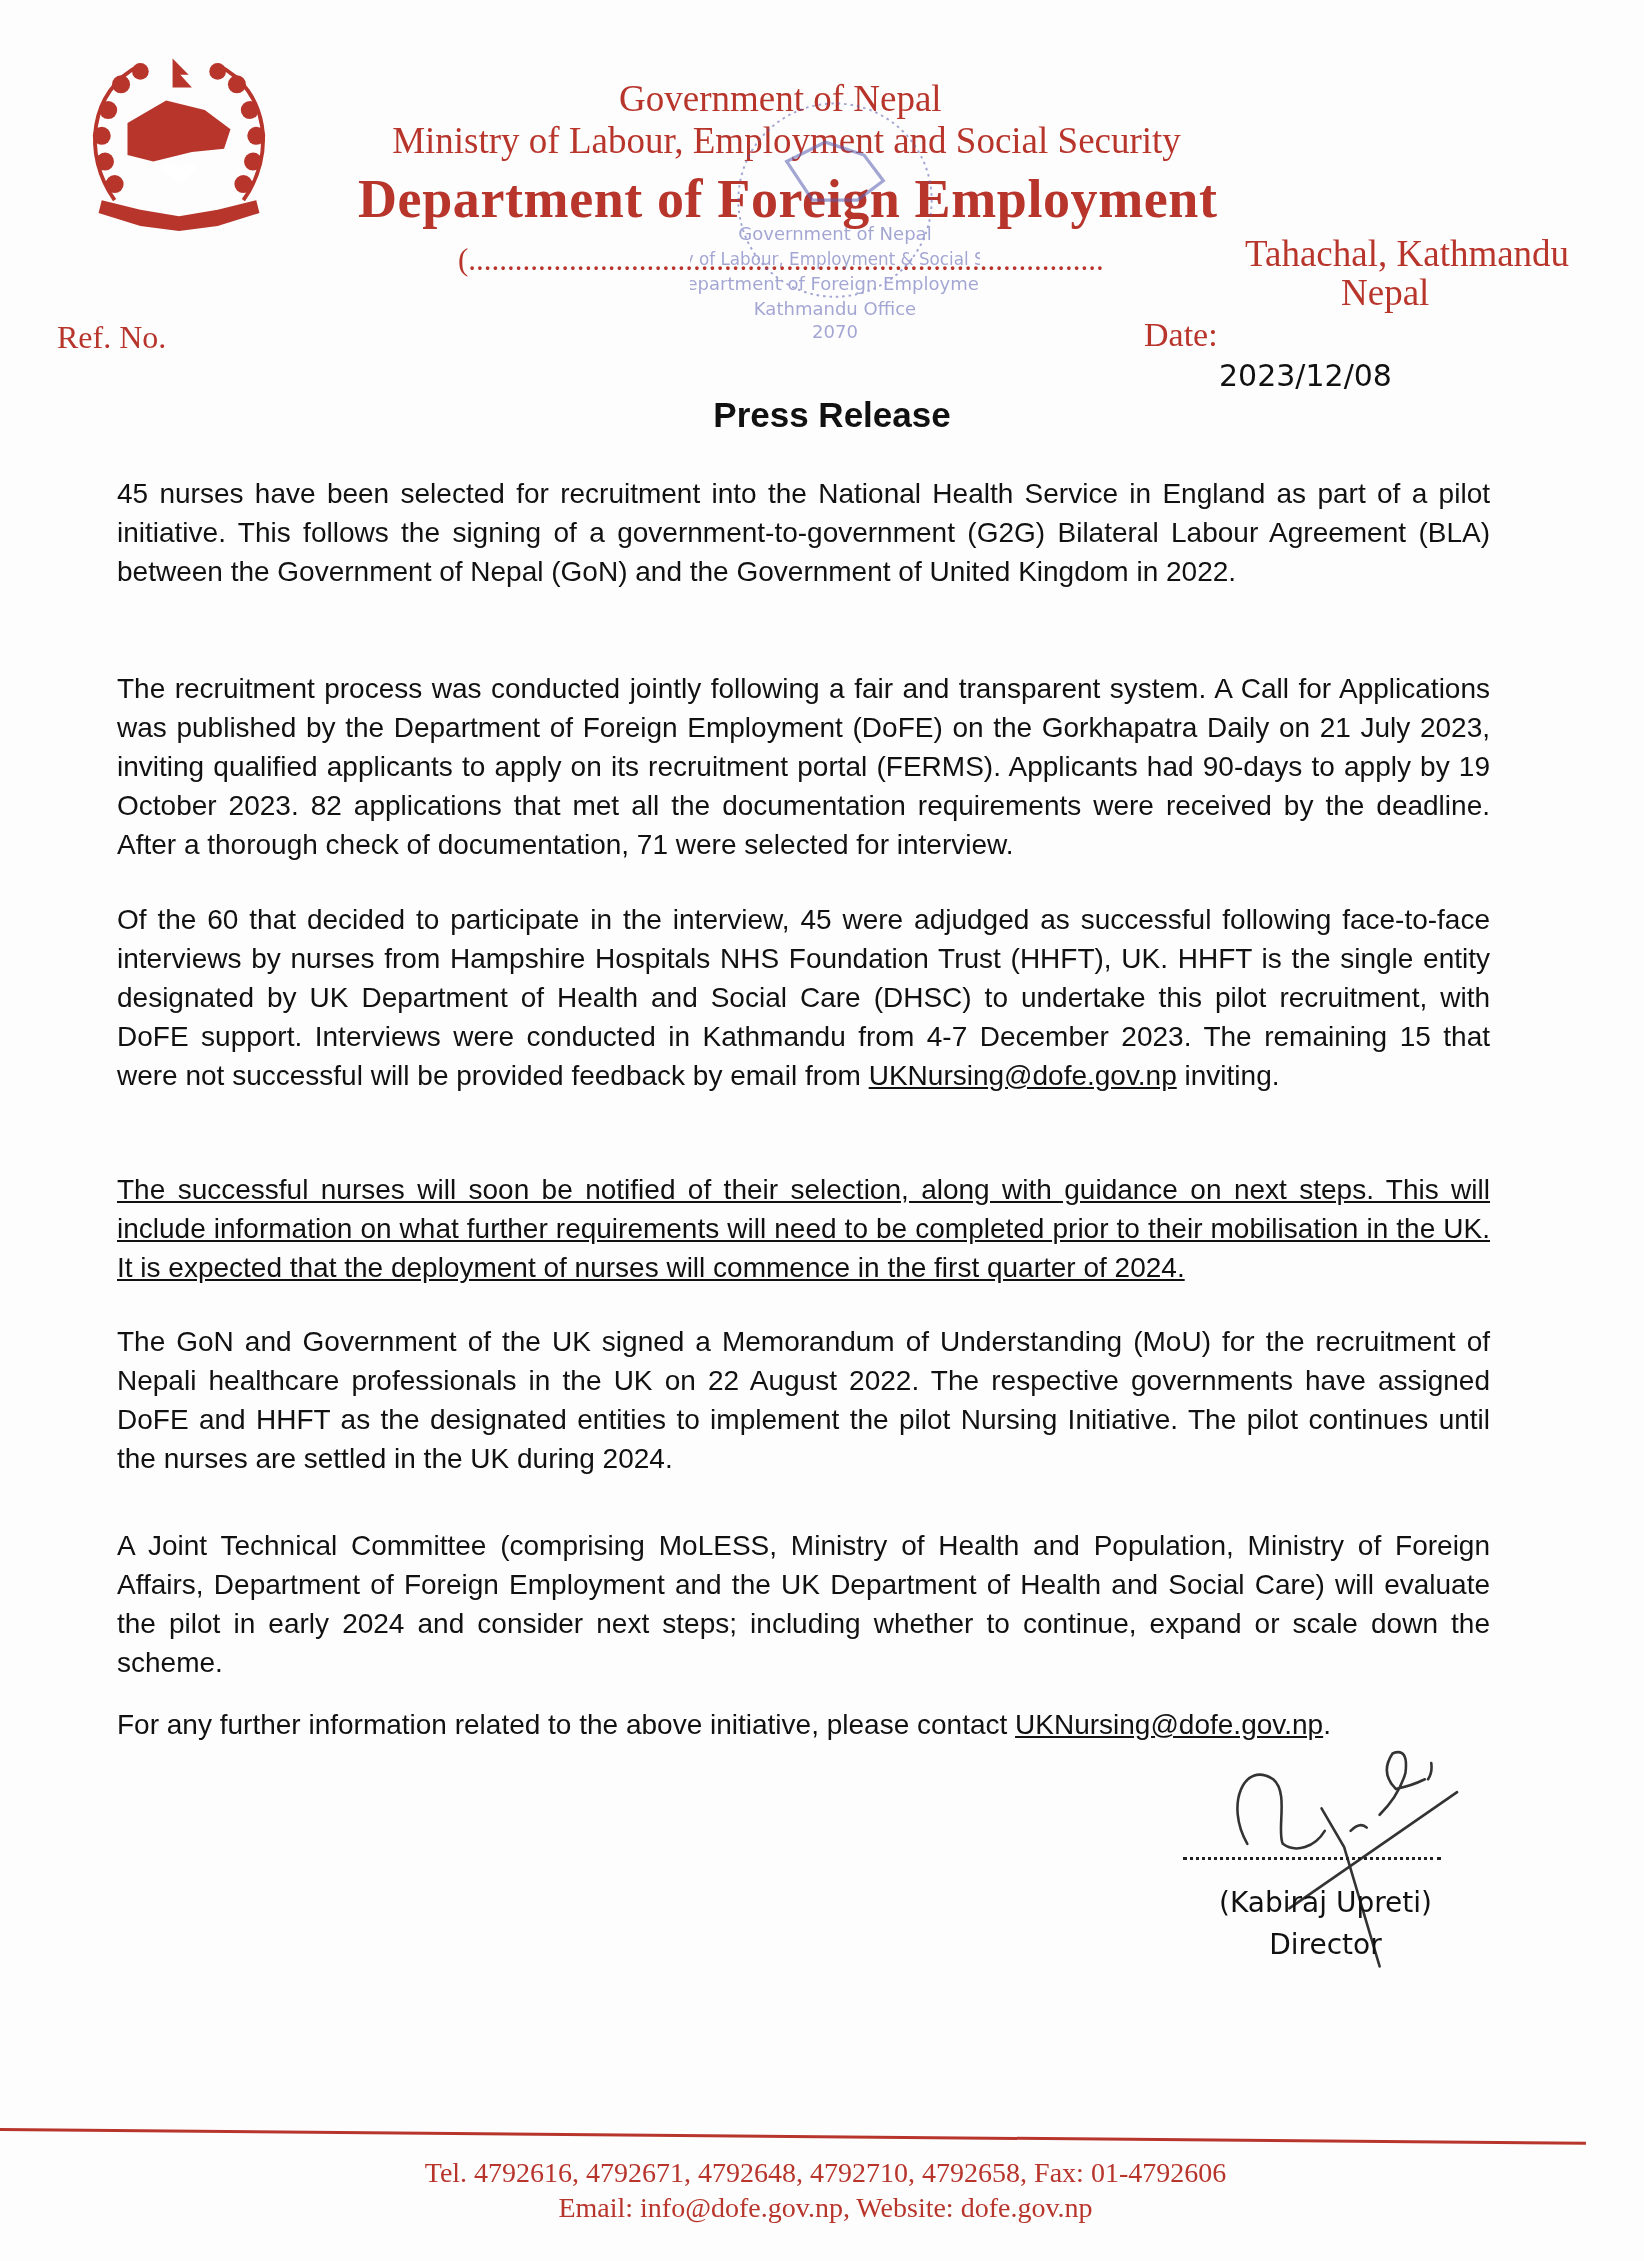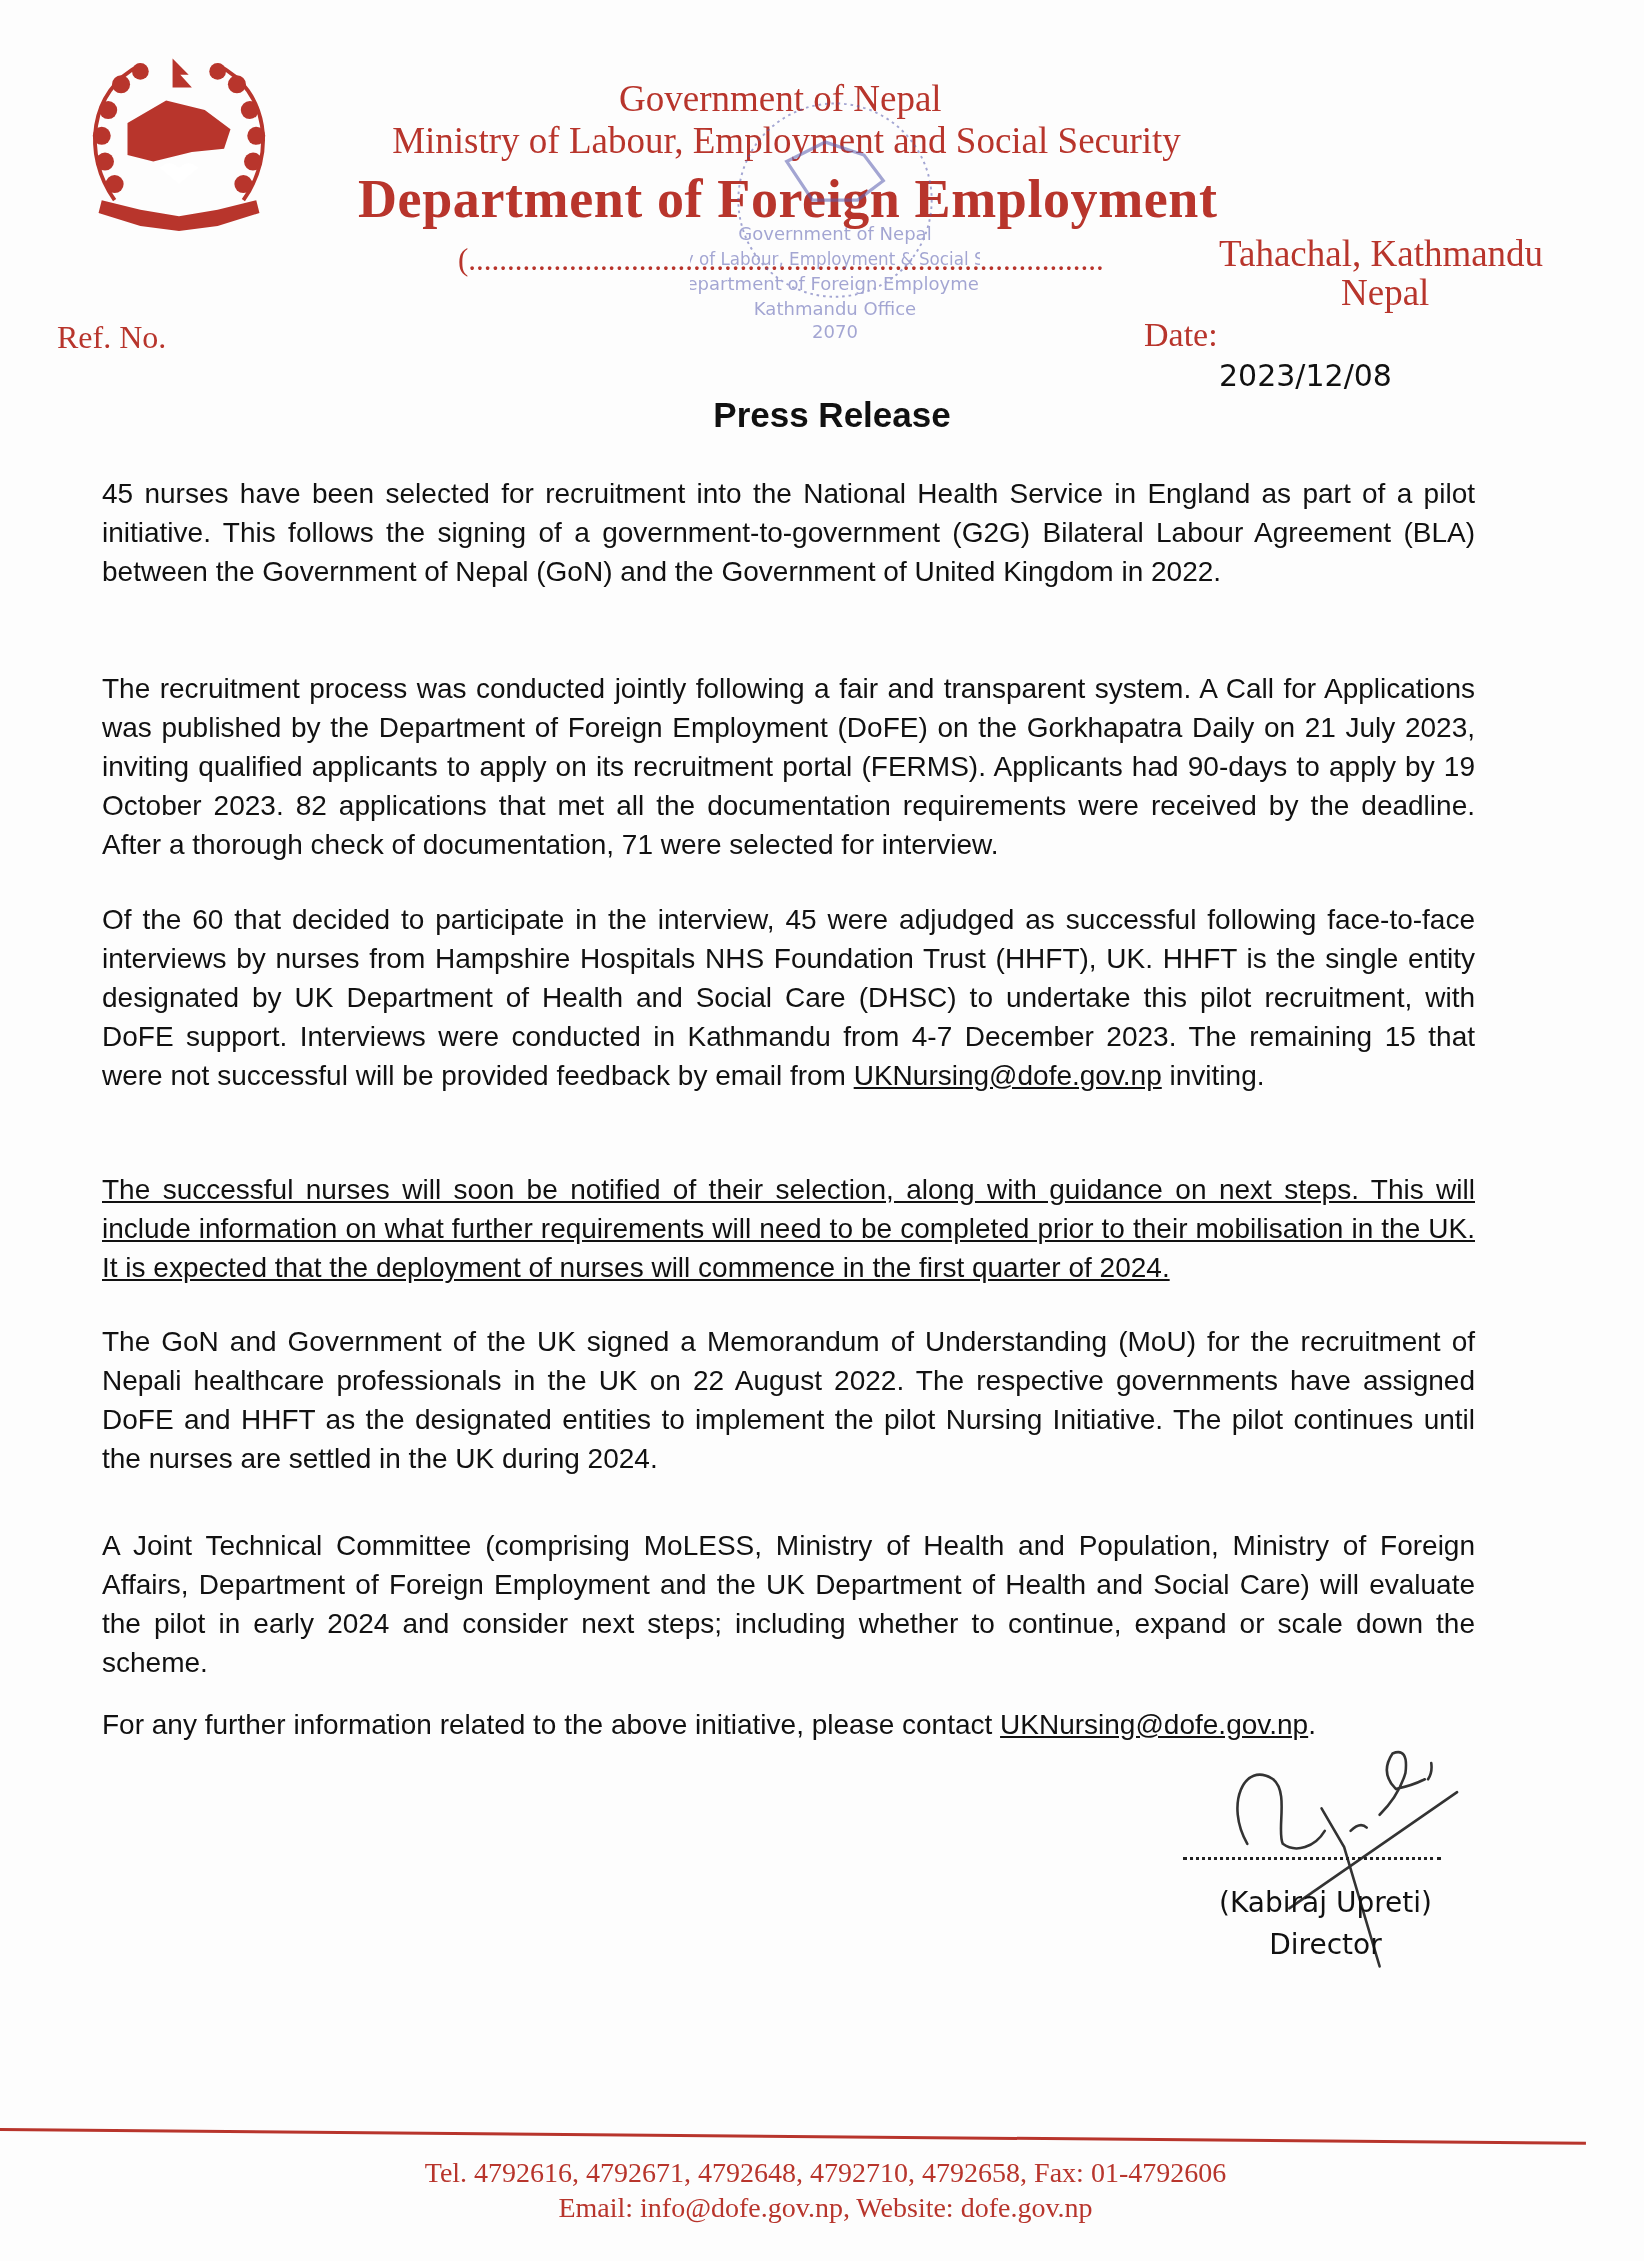--- a/index.html
+++ b/index.html
@@ -14,33 +14,33 @@
 
   
   .emblem { position: absolute; left: 76px; top: 39px; width: 206px; height: 200px; }
 
   
   .lh-line { position: absolute; left: 0; width: 100%; text-align: center; white-space: nowrap; }
   .lh-gov { top: 77px; left: 619px; width: 322px; font-size: 37px; }
   .lh-min { top: 119px; left: 377px; width: 819px; font-size: 37px; }
   .lh-dept { top: 168px; left: 358px; width: 851px; font-size: 54px; font-weight: bold; letter-spacing: 0.6px; }
   .lh-bracket { position: absolute; top: 242px; left: 458px; width: 645px; font-size: 31px; white-space: nowrap; overflow: hidden; }
-  .lh-addr1 { position: absolute; top: 232px; left: 1219px; font-size: 37px; white-space: nowrap; }
+  .lh-addr1 { position: absolute; top: 232px; left: 1245px; font-size: 37px; white-space: nowrap; }
   .lh-addr2 { position: absolute; top: 271px; left: 1341px; font-size: 37px; white-space: nowrap; }
 
   .ref { position: absolute; top: 319px; left: 57px; font-size: 32px; }
   .date-label { position: absolute; top: 316px; left: 1144px; font-size: 34px; }
   .date-value { position: absolute; top: 358px; left: 1219px; font-size: 30px; font-family: "DejaVu Sans", sans-serif; color: #111; }
 
   
   .stamp { position: absolute; left: 690px; top: 71px; width: 290px; height: 284px; opacity: 0.55; }
 
   .title { position: absolute; top: 395px; left: 0; width: 1664px; text-align: center; font-size: 35px; font-weight: bold; }
 
-  .body-text { position: absolute; left: 102px; width: 1373px; font-size: 28px; line-height: 39px; text-align: justify; }
+  .body-text { position: absolute; left: 117px; width: 1373px; font-size: 28px; line-height: 39px; text-align: justify; }
   .body-text p { margin: 0; }
   .p1 { top: 474px; }
   .p2 { top: 669px; }
   .p3 { top: 900px; }
   .p4 { top: 1170px; text-decoration: underline; }
   .p5 { top: 1322px; }
   .p6 { top: 1512px; margin-top: 14px; }
   .p7 { top: 1705px; }
   .link { text-decoration: underline; color: #111; cursor: pointer; }
 

